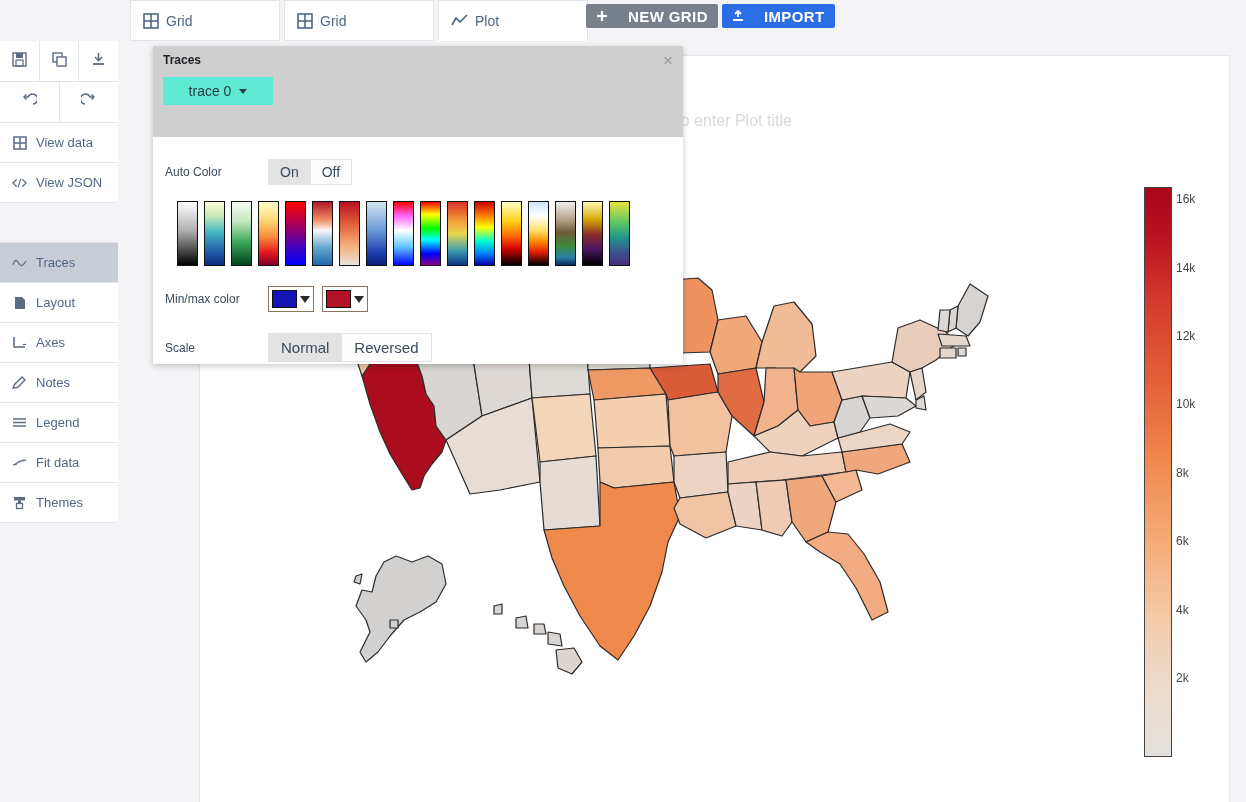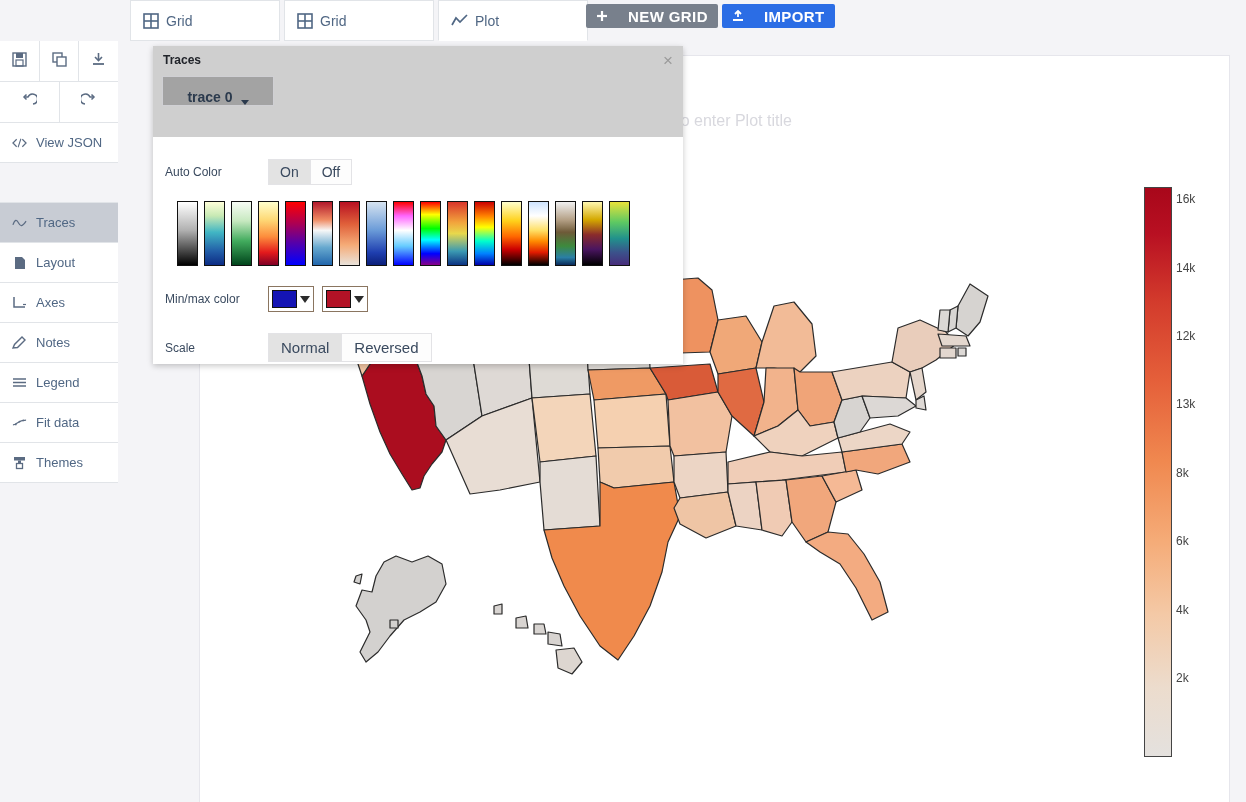--- a/index.html
+++ b/index.html
@@ -90,23 +90,23 @@
     box-shadow:0 2px 6px rgba(0,0,0,.22);
   }
   #panel-head{
     height:28px; display:flex; align-items:center; justify-content:space-between;
     padding:0 10px;
   }
   #panel-title{ font-size:12px; font-weight:bold; color:#21242a; }
   #panel-close{ font-size:17px; color:#9a9a9a; line-height:1; }
   #trace-select{
     margin:2px 0 0 9px; width:112px; height:30px;
-    background:#a3a3a3; border:1px solid #d0d0d4;
-    display:flex; align-items:flex-end; justify-content:center; gap:8px;
-    font-size:14px; color:#2b3a4d;font-weight:bold;
+    background:#5eead4; border:1px solid #d0d0d4;
+    display:flex; align-items:center; justify-content:center; gap:8px;
+    font-size:14px; color:#2b3a4d;
   }
   .caret{ width:0;height:0;border-left:4px solid transparent;border-right:4px solid transparent;border-top:5px solid #2b3a4d; }
   #panel-tabs{ display:flex; gap:4px; margin:9px 0 0 2px; }
   .ptab{
     height:24px; padding:0 10px; display:flex; align-items:center;
     background:#e6e6e6; color:#7a8699; font-size:12px;
   }
   .ptab.active{ background:#fff; color:#3a4a5f; }
   #panel-body{
     position:absolute; left:0; top:91px; width:530px; height:227px;
@@ -233,20 +233,30 @@
         <svg width="16" height="16" viewBox="0 0 16 16">
             <path d="M4 11 A5 5 0 1 1 9 4 L12.5 4" fill="none" stroke="#5b6b82" stroke-width="1.5"></path>
             <polyline points="10.5,1.5 13,4 10.5,6.5" fill="none" stroke="#5b6b82" stroke-width="1.5"></polyline>
           </svg>
       </span>
     </div>
   </div>
 
   <div class="sb-item">
     <span class="sb-ico">
+      <svg width="14" height="14" viewBox="0 0 14 14">
+          <rect x="1" y="1" width="12" height="12" fill="none" stroke="#5b6b82" stroke-width="1.5"></rect>
+          <line x1="7" y1="1" x2="7" y2="13" stroke="#5b6b82" stroke-width="1.5"></line>
+          <line x1="1" y1="7" x2="13" y2="7" stroke="#5b6b82" stroke-width="1.5"></line>
+        </svg>
+    </span>
+    <span>View data</span>
+  </div>
+  <div class="sb-item">
+    <span class="sb-ico">
       <svg width="16" height="12" viewBox="0 0 16 12">
           <polyline points="5,2 1,6 5,10" fill="none" stroke="#5b6b82" stroke-width="1.3"></polyline>
           <polyline points="11,2 15,6 11,10" fill="none" stroke="#5b6b82" stroke-width="1.3"></polyline>
           <line x1="9.5" y1="1.5" x2="6.5" y2="10.5" stroke="#5b6b82" stroke-width="1.1"></line>
         </svg>
     </span>
     <span>View JSON</span>
   </div>
   <div class="sb-item spacer"></div>
   <div class="sb-item active">
@@ -424,21 +434,21 @@
       <path fill="#d8d4d1" d="M184 348 L194 348 L196 358 L184 358 Z"></path>
       <path fill="#d8d4d1" d="M198 356 L210 358 L212 370 L198 368 Z"></path>
       <path fill="#ddd6d0" d="M206 374 L224 372 L232 386 L222 398 L208 392 Z"></path>
     </g>
   </svg>
 
   <div id="colorbar"></div>
   <div class="cb-tick" style="top:137px">16k</div>
   <div class="cb-tick" style="top:206px">14k</div>
   <div class="cb-tick" style="top:274px">12k</div>
-  <div class="cb-tick" style="top:342px">13k</div>
+  <div class="cb-tick" style="top:342px">10k</div>
   <div class="cb-tick" style="top:411px">8k</div>
   <div class="cb-tick" style="top:479px">6k</div>
   <div class="cb-tick" style="top:548px">4k</div>
   <div class="cb-tick" style="top:616px">2k</div>
 </div>
 
 <div id="panel">
   <div id="panel-head">
     <div id="panel-title">Traces</div>
     <div id="panel-close">×</div>

